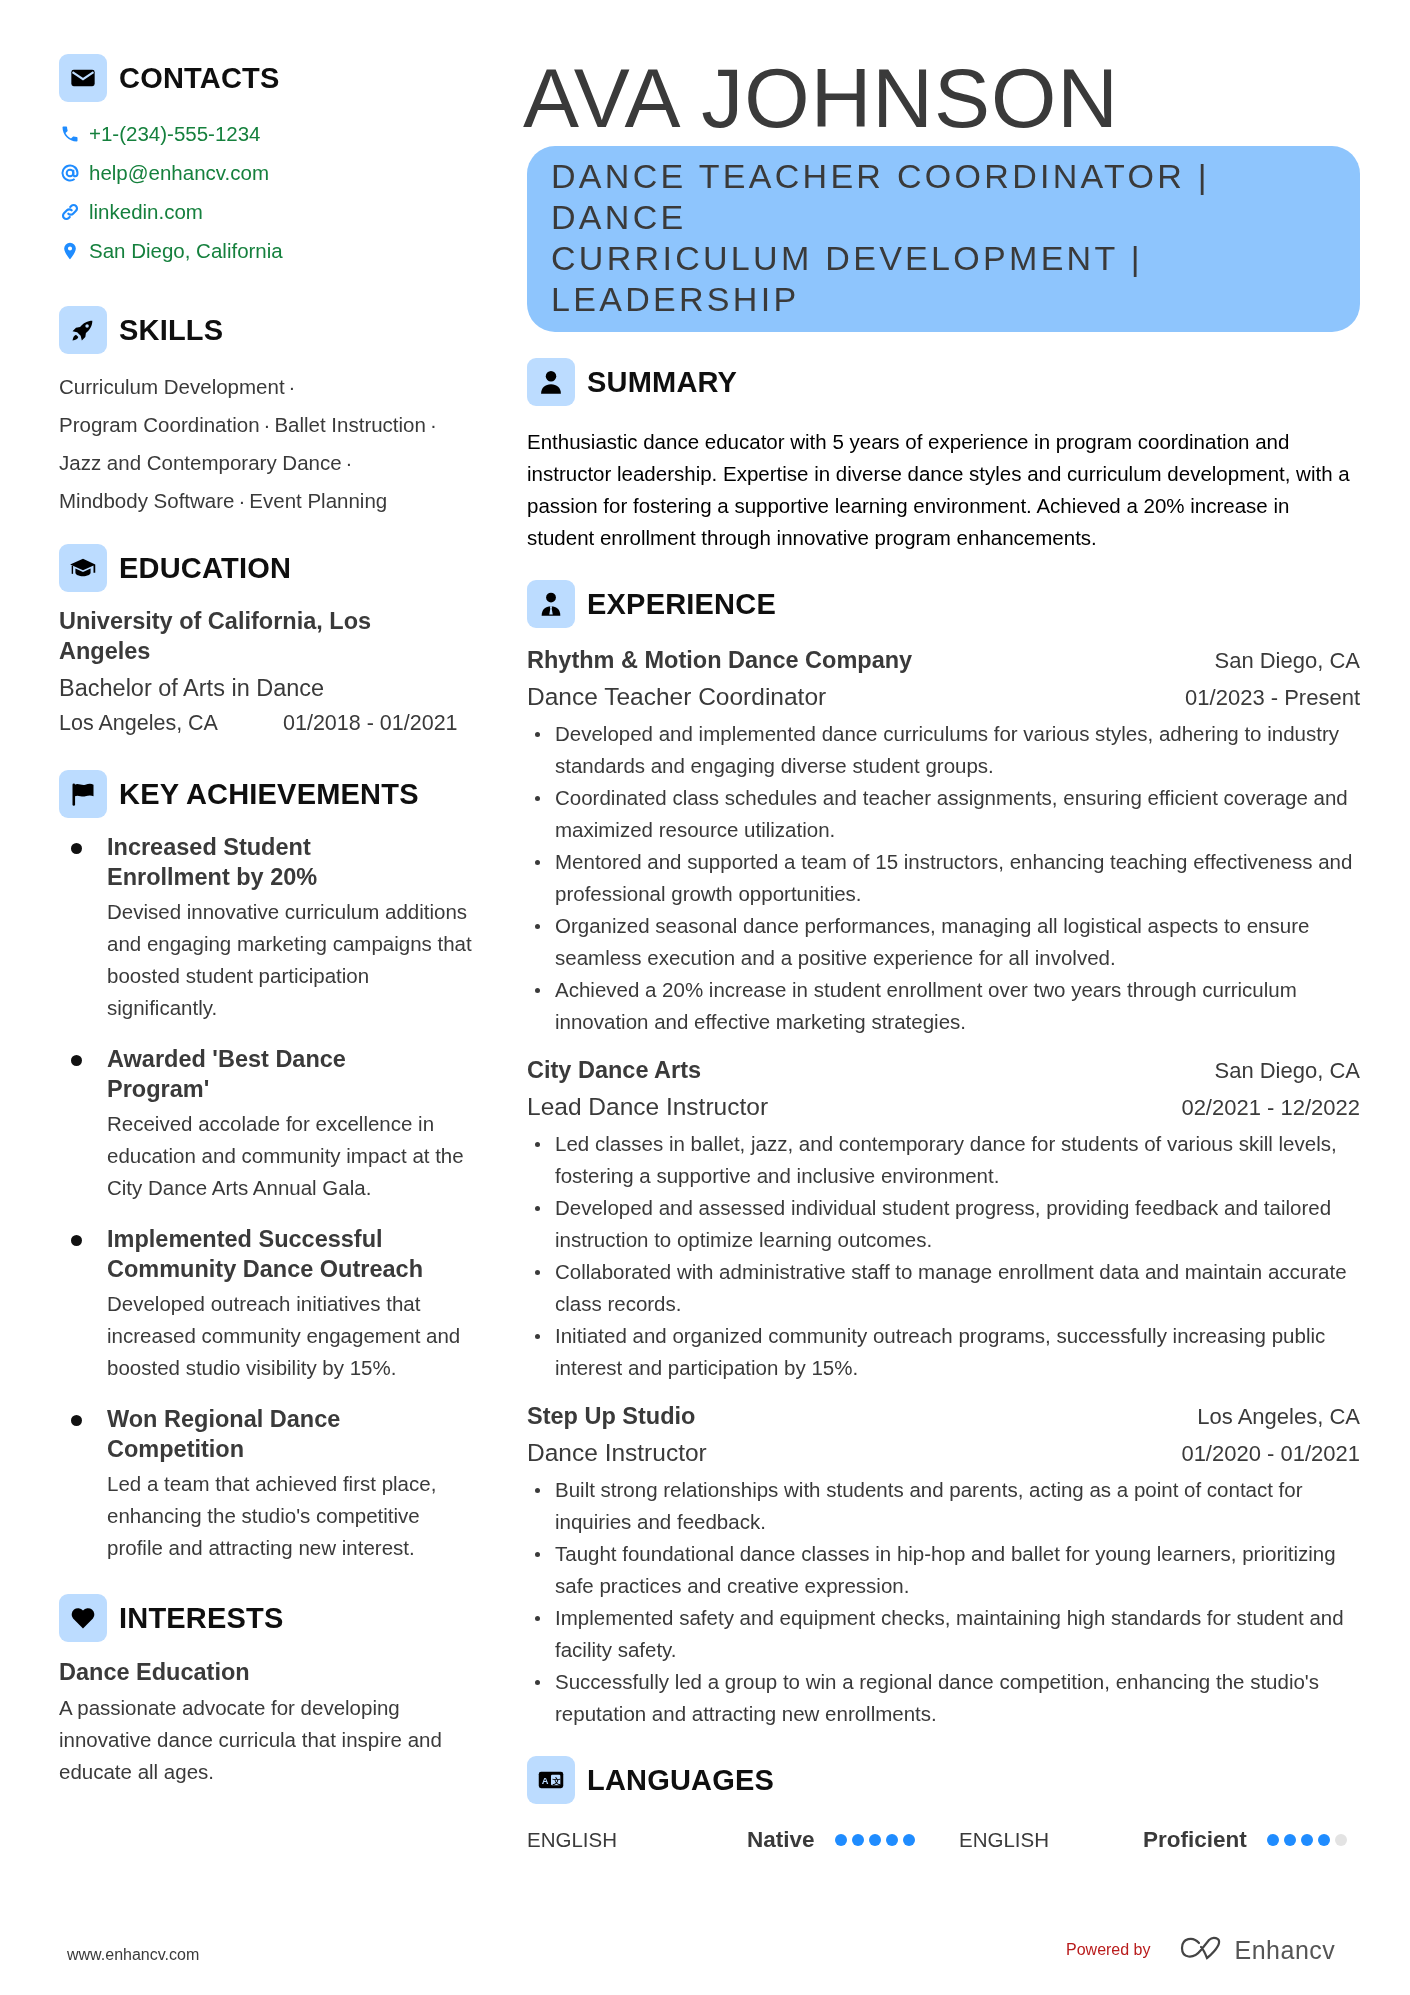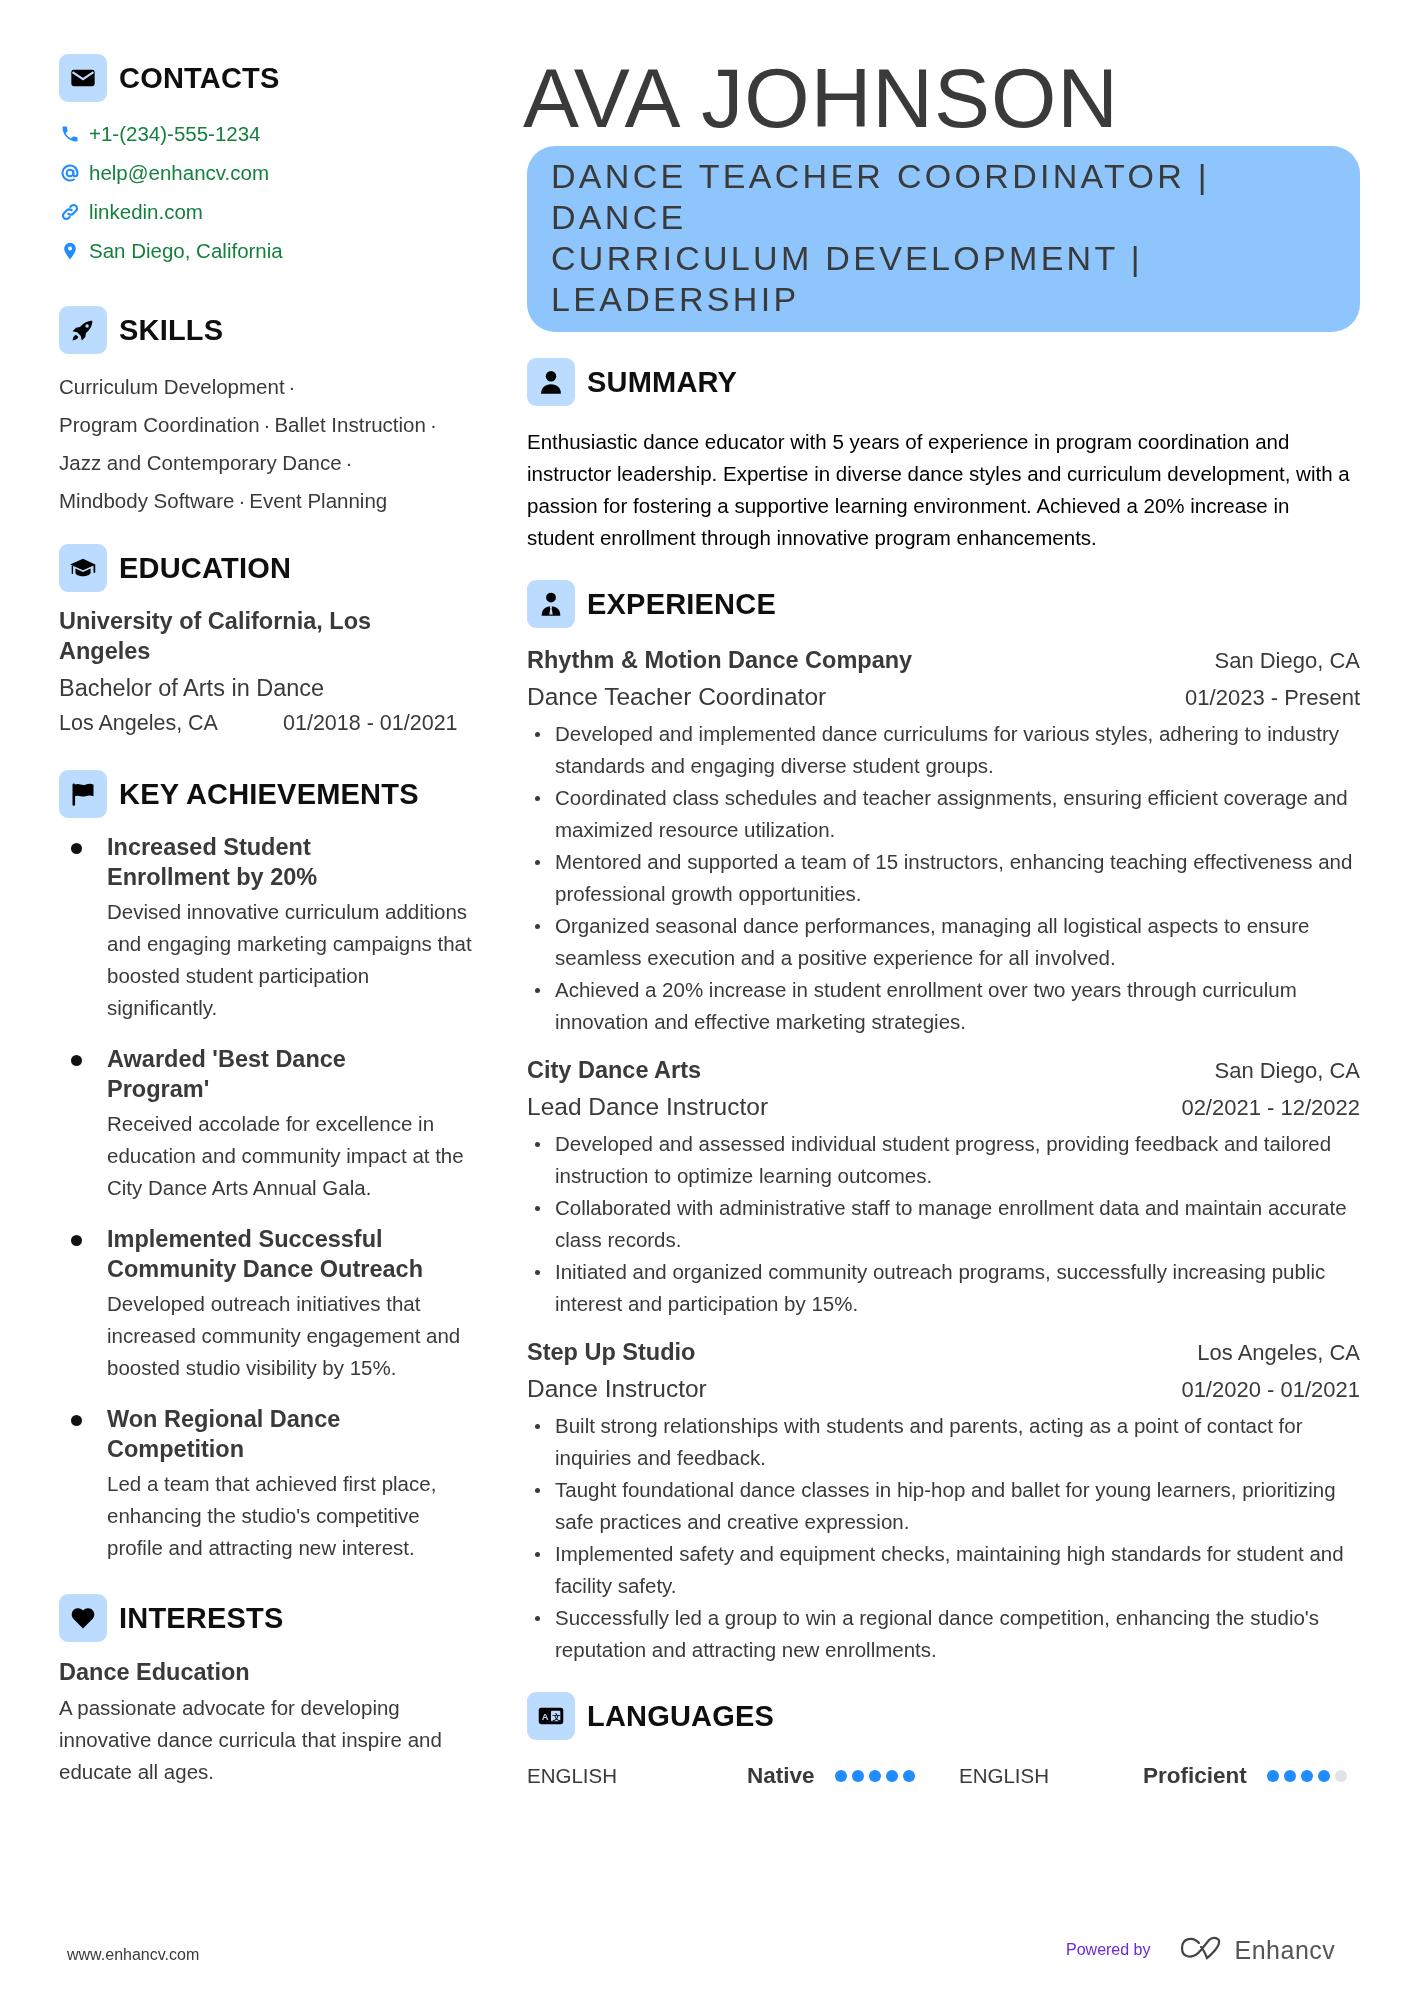--- a/index.html
+++ b/index.html
@@ -52,21 +52,21 @@
 
   .langs { display: flex; align-items: center; height: 40px; font-size: 20.5px; }
   .lang-name { color: #3a3a3a; }
   .lang-level { font-weight: bold; color: #3a3a3a; font-size: 22.5px; }
   .dots { display: flex; gap: 5px; margin-left: 20px; }
   .dots span { width: 12px; height: 12px; border-radius: 50%; background: #1f8cff; display: inline-block; }
   .dots span.off { background: #e3e3e3; }
 
   .footer-left { position: absolute; left: 67px; top: 1946px; font-size: 16px; color: #3a3a3a; }
   .footer-right { position: absolute; left: 1066px; top: 1935px; display: flex; align-items: center; }
-  .footer-right .pb { font-size: 16px; color: #6d28d9; margin-right: 28px; }
+  .footer-right .pb { font-size: 16px; color: #b91c1c; margin-right: 28px; }
   .footer-right .brand { font-size: 25px; color: #555; letter-spacing: 0.5px; margin-left: 10px; }
 </style>
 </head>
 <body>
 
 <div class="left">
 
   <section>
     <div class="sec-head">
       <div class="sec-icon">
@@ -258,20 +258,21 @@
     <div class="job">
       <div class="job-row1">
         <span class="job-company">City Dance Arts</span>
         <span class="job-loc">San Diego, CA</span>
       </div>
       <div class="job-row2">
         <span class="job-role">Lead Dance Instructor</span>
         <span class="job-date">02/2021 - 12/2022</span>
       </div>
       <ul class="bullets">
+        <li>Led classes in ballet, jazz, and contemporary dance for students of various skill levels, fostering a supportive and inclusive environment.</li>
         <li>Developed and assessed individual student progress, providing feedback and tailored instruction to optimize learning outcomes.</li>
         <li>Collaborated with administrative staff to manage enrollment data and maintain accurate class records.</li>
         <li>Initiated and organized community outreach programs, successfully increasing public interest and participation by 15%.</li>
       </ul>
     </div>
 
     <div class="job">
       <div class="job-row1">
         <span class="job-company">Step Up Studio</span>
         <span class="job-loc">Los Angeles, CA</span>

